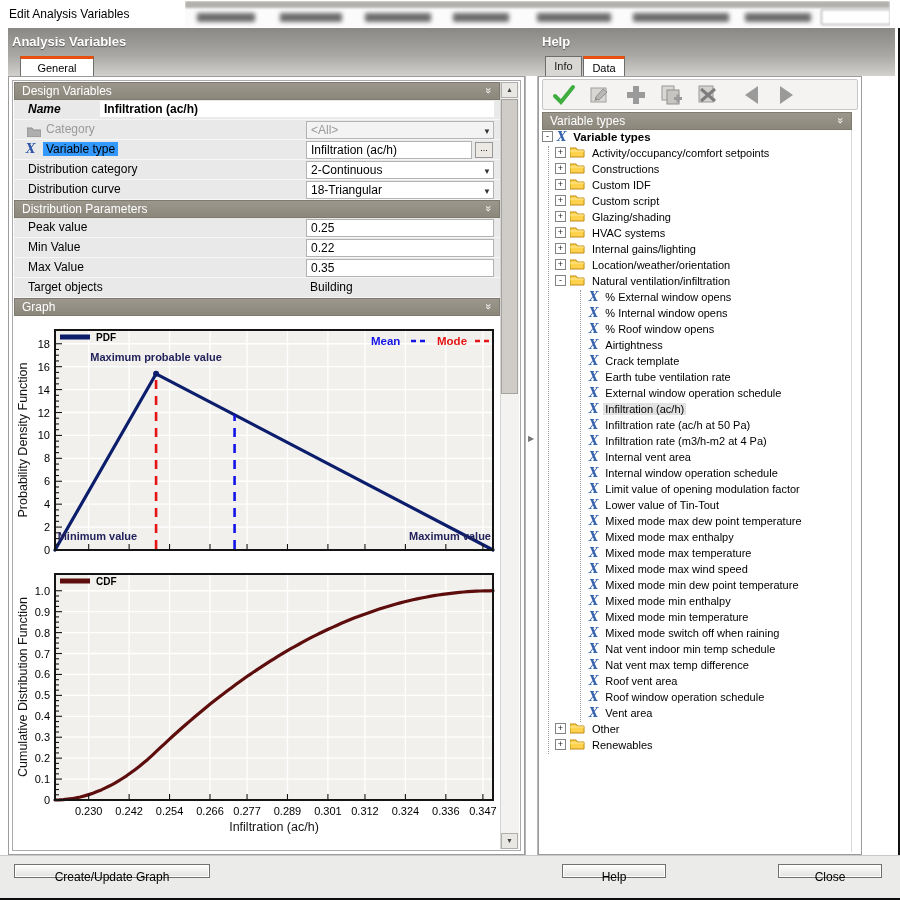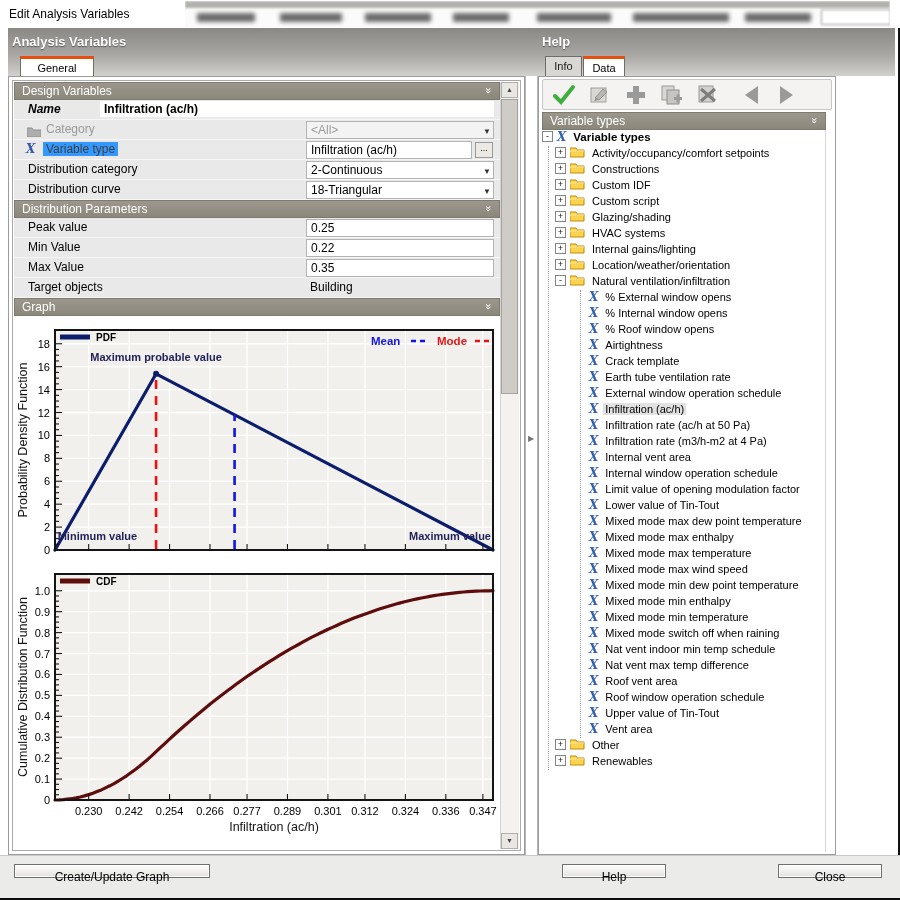--- a/index.html
+++ b/index.html
@@ -14,38 +14,38 @@
   .blob.light{background:#fff;border:1px solid #999;filter:blur(1px);}
   
   .band{position:absolute;left:8px;top:28px;width:887px;height:48px;background:linear-gradient(#8a8884,#a8a6a2 55%,#d3d1cd);}
   .band .ptitle{position:absolute;top:6px;font-size:13px;font-weight:bold;color:#fff;text-shadow:0 1px 1px #555;}
   .tab{position:absolute;bottom:0;height:20px;box-sizing:border-box;font-size:11px;text-align:center;line-height:18px;border:1px solid #6d6d6d;border-bottom:none;}
   .tab.active{background:#fff;border-top:3px solid #e84e0e;}
   .tab.inactive{background:#d9d7d3;color:#222;}
   
   .panel{position:absolute;top:76px;height:779px;background:#fff;border:1px solid #9c9c9c;box-sizing:border-box;}
   #left-panel{left:8px;width:517px;padding-left:33px;}
-  #right-panel{left:538px;width:298px;}
+  #right-panel{left:538px;width:324px;}
   .splitter{position:absolute;left:525px;top:76px;width:13px;height:779px;background:#fff;border-left:1px solid #b5b5b5;border-right:1px solid #b5b5b5;box-sizing:border-box;}
   .splitter .arr{position:absolute;left:2px;top:358px;font-size:8px;color:#777;}
   
   .lp-inner{position:absolute;inset:3px;border:1px solid #aaa;}
   .lp-content{position:absolute;left:1px;top:1px;right:20px;bottom:1px;overflow:hidden;background:#fff;}
   .sec{height:18px;background:linear-gradient(#9b978c,#8b877b);border:1px solid #7e7a70;box-sizing:border-box;color:#fff;font-size:12px;line-height:16px;padding-left:7px;position:relative;}
   .sec .chev{position:absolute;right:8px;top:2px;display:inline-block;transform:rotate(90deg);font-size:11px;line-height:11px;}
   .row{height:19px;background:#e9e9e9;border-bottom:1px solid #f6f6f6;position:relative;font-size:12px;line-height:18px;}
   .row .lab{padding-left:14px;color:#000;}
   .row.dis .lab{color:#9a9a9a;padding-left:32px;}
   .row .val{position:absolute;left:292px;right:6px;top:1px;height:16px;background:#fff;border:1px solid #b3b3b3;padding:0 4px;line-height:16px;font-size:12px;}
   .row .val.combo .dd{position:absolute;right:2px;top:2px;font-size:8px;color:#333;}
   .row .val.plain{background:transparent;border:none;}
   .row.dis .val{color:#9a9a9a;background:#f3f3f3;}
   .namerow .lab{font-weight:bold;font-style:italic;}
   .namerow .val{left:86px;border:none;font-weight:bold;}
-  .hl{background:#3399ff;color:#404040;padding:0 3px;}
+  .hl{background:#3399ff;color:#000000;padding:0 3px;}
   .xicon{font-family:"DejaVu Serif","Liberation Serif",serif;font-style:italic;font-weight:bold;color:#3058a8;font-size:12px;padding:0 3px 0 0;}
   .row .xicon{position:absolute;left:12px;top:0;}
   .row.vtrow .lab{padding-left:29px;}
   .foldicon{display:inline-block;width:14px;height:11px;position:absolute;left:13px;top:4px;}
   .browse{position:absolute;right:7px;top:2px;width:16px;height:14px;background:#ece9e4;border:1px solid #999;font-size:9px;line-height:11px;text-align:center;}
   .vt-val{right:28px !important;}
   .charts{margin-top:8px;}
   svg text{font-family:"Liberation Sans","DejaVu Sans",sans-serif;}
   
   .vscroll{position:absolute;top:1px;right:1px;bottom:1px;width:18px;background:#f3f2f1;border-left:1px solid #d5d5d5;}
@@ -503,21 +503,20 @@
           <div class="trow"><span class="t-x">X</span><span class="tlabel">Mixed mode max temperature</span></div>
           <div class="trow"><span class="t-x">X</span><span class="tlabel">Mixed mode max wind speed</span></div>
           <div class="trow"><span class="t-x">X</span><span class="tlabel">Mixed mode min dew point temperature</span></div>
           <div class="trow"><span class="t-x">X</span><span class="tlabel">Mixed mode min enthalpy</span></div>
           <div class="trow"><span class="t-x">X</span><span class="tlabel">Mixed mode min temperature</span></div>
           <div class="trow"><span class="t-x">X</span><span class="tlabel">Mixed mode switch off when raining</span></div>
           <div class="trow"><span class="t-x">X</span><span class="tlabel">Nat vent indoor min temp schedule</span></div>
           <div class="trow"><span class="t-x">X</span><span class="tlabel">Nat vent max temp difference</span></div>
           <div class="trow"><span class="t-x">X</span><span class="tlabel">Roof vent area</span></div>
           <div class="trow"><span class="t-x">X</span><span class="tlabel">Roof window operation schedule</span></div>
-          <div class="trow"><span class="t-x">X</span><span class="tlabel">Upper value of Tin-Tout</span></div>
           <div class="trow"><span class="t-x">X</span><span class="tlabel">Vent area</span></div>
         </div>
         <div class="trow"><span class="exp" data-g="+"></span><span class="t-fold"><svg width="15" height="12">
               <path d="M0 2 L6 2 L7.5 4 L14 4 L14 11 L0 11 Z" fill="#ffd24d" stroke="#c08a10" stroke-width="1"></path>
               <path d="M0 5 L14 5" stroke="#ffe89a" stroke-width="1"></path>
             </svg></span><span class="tlabel">Other</span></div>
         <div class="trow"><span class="exp" data-g="+"></span><span class="t-fold"><svg width="15" height="12">
               <path d="M0 2 L6 2 L7.5 4 L14 4 L14 11 L0 11 Z" fill="#ffd24d" stroke="#c08a10" stroke-width="1"></path>
               <path d="M0 5 L14 5" stroke="#ffe89a" stroke-width="1"></path>
             </svg></span><span class="tlabel">Renewables</span></div>

